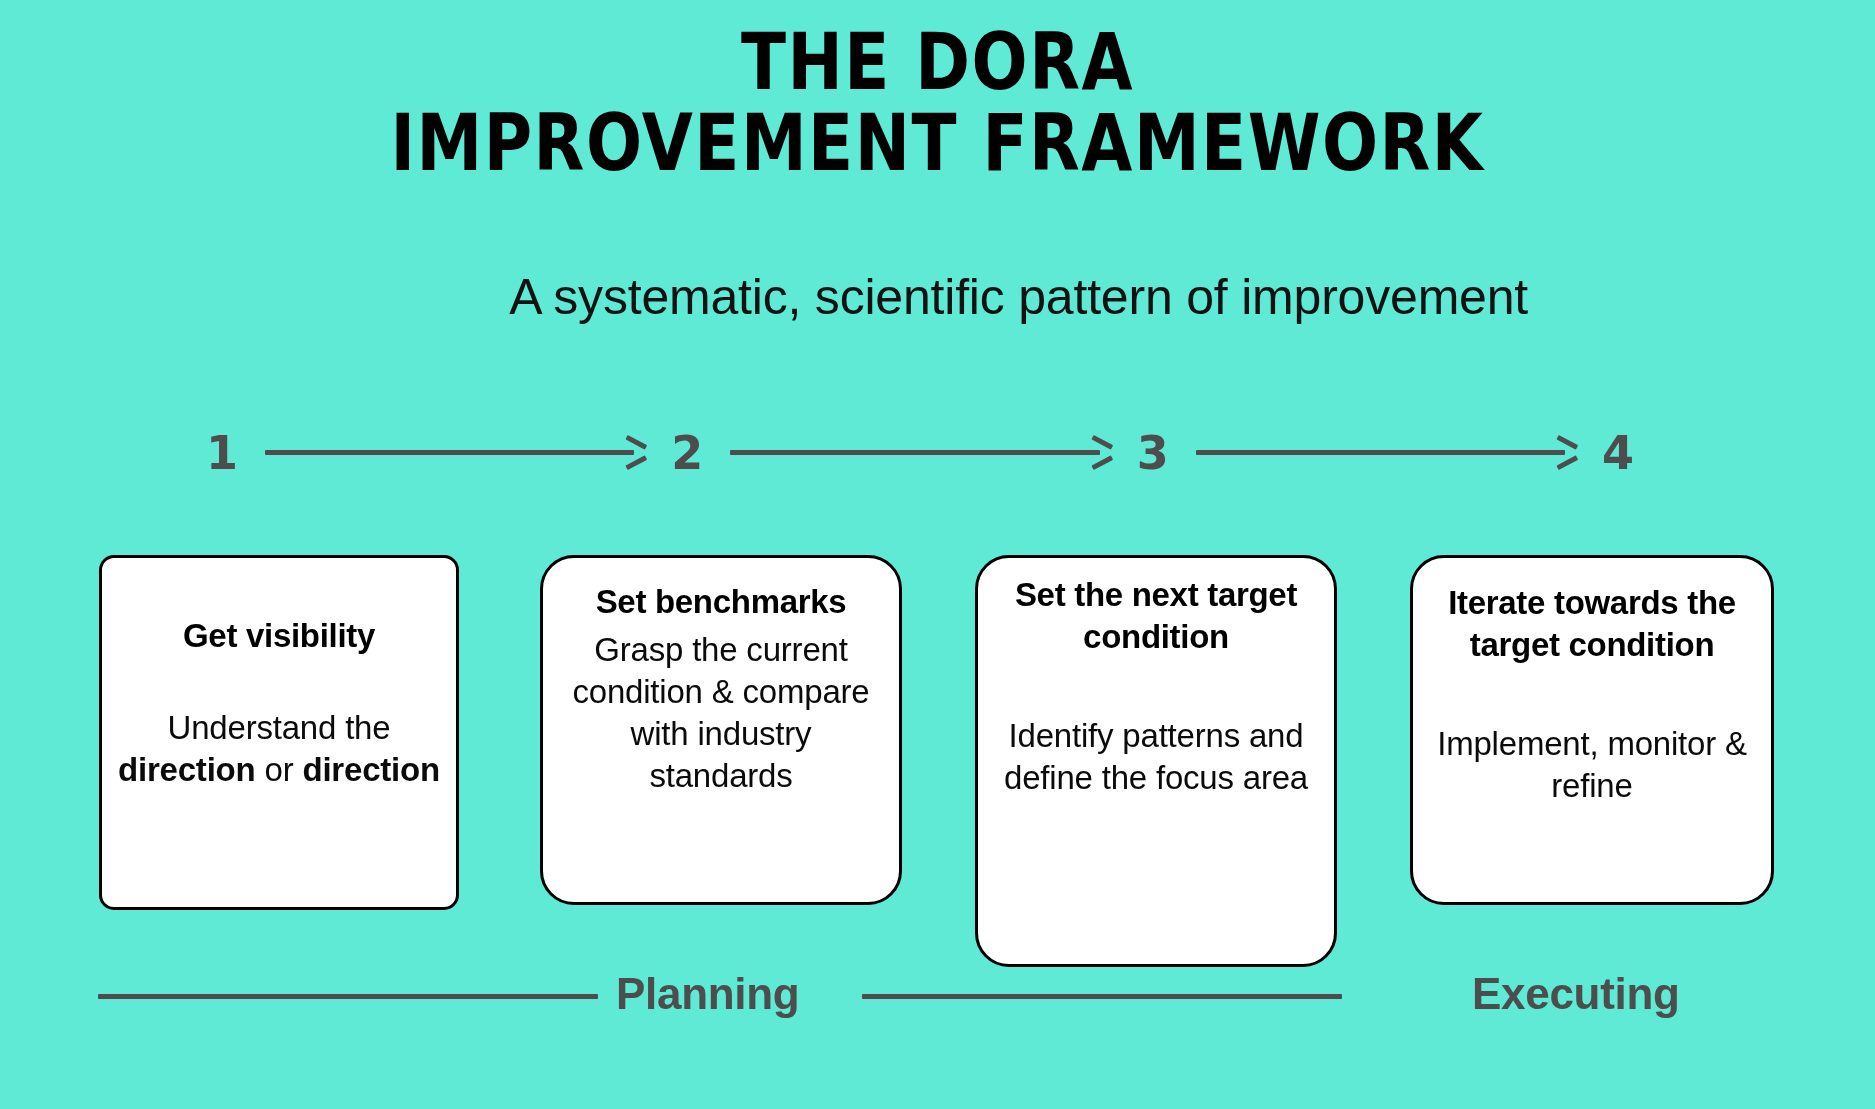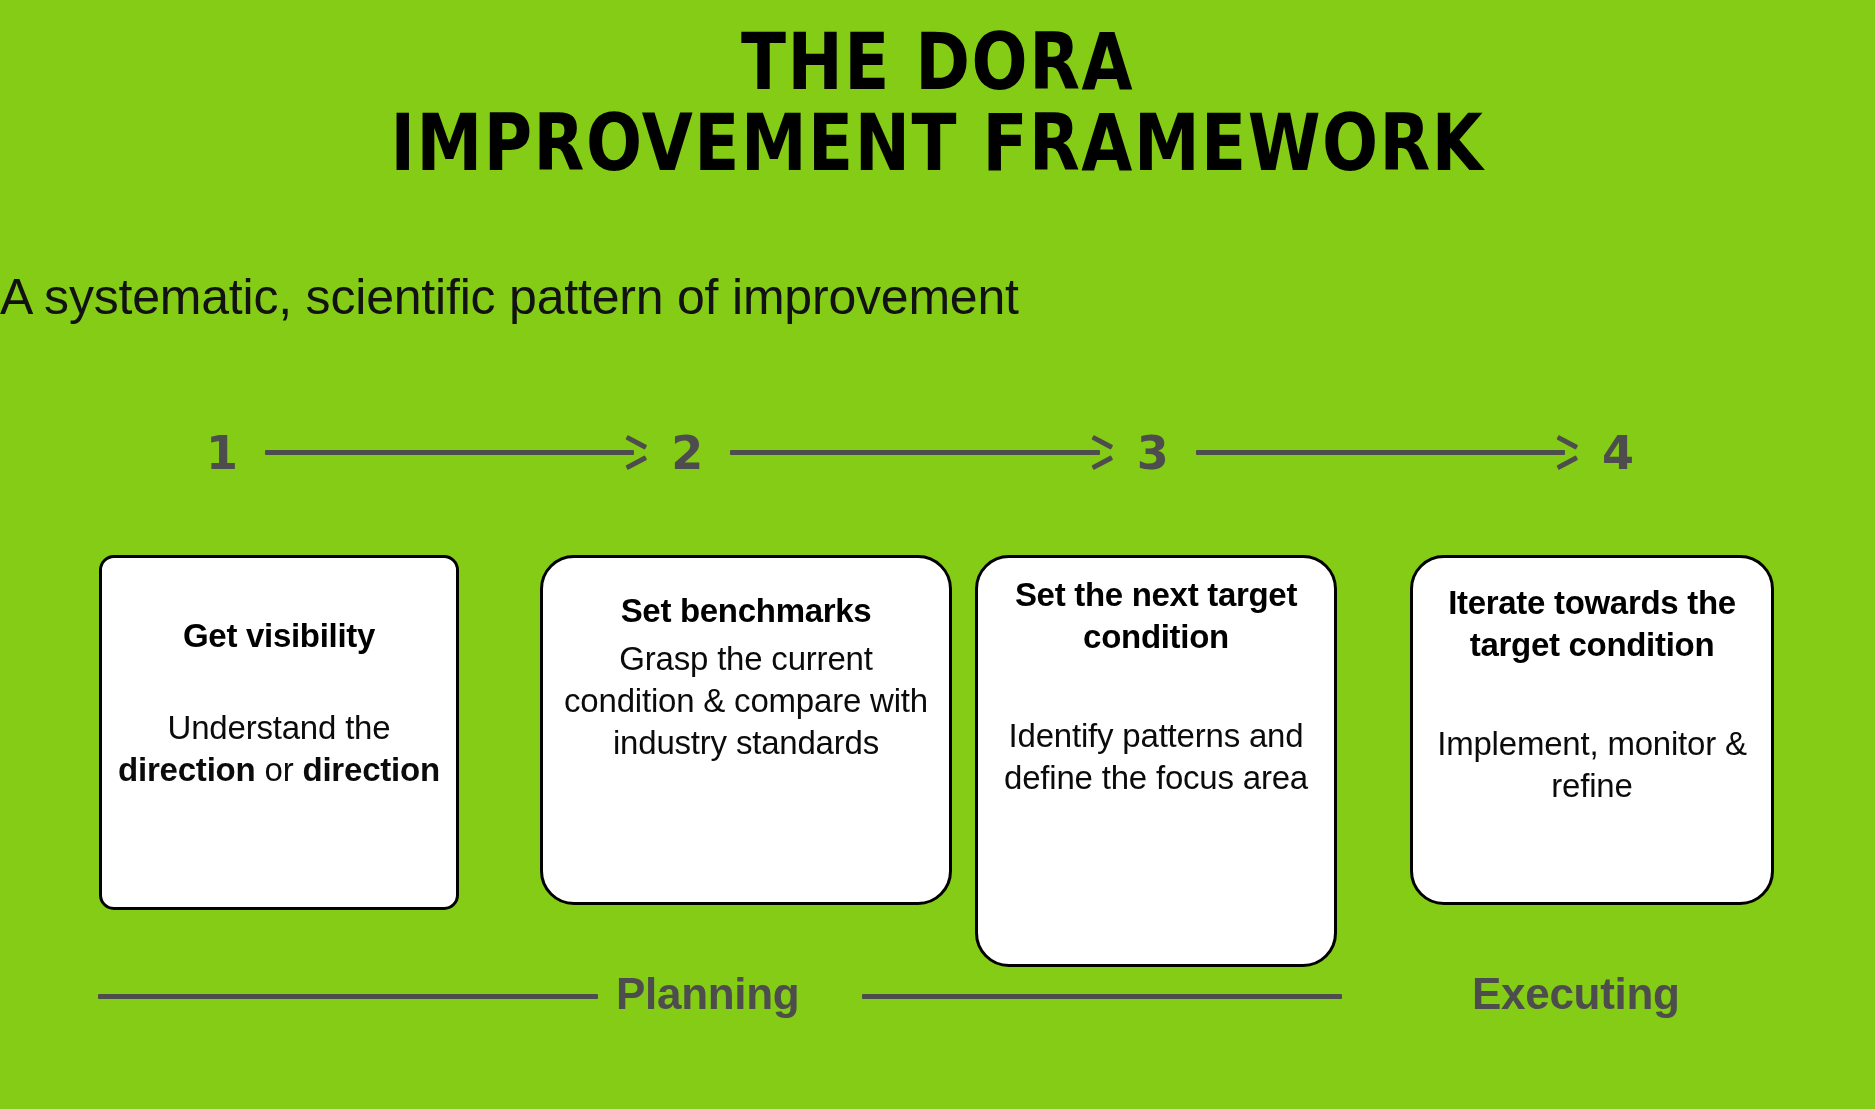--- a/index.html
+++ b/index.html
@@ -12,21 +12,21 @@
     height: 1109px;
     overflow: hidden;
     font-family: "Liberation Sans", sans-serif;
     -webkit-font-smoothing: antialiased;
   }
 
   .page {
     position: relative;
     width: 1875px;
     height: 1109px;
-    background: #84cc16;
+    background: #5eead4;
   }
 
   
   .title-block {
     position: absolute;
     top: 22px;
     left: 0;
     width: 1875px;
     text-align: center;
   }
@@ -42,21 +42,21 @@
   }
   .title-line.l1 { font-size: 66px; }
   .title-line.l2 { font-size: 66px; margin-top: 12px; }
 
   
   .subtitle {
     position: absolute;
     top: 268px;
     left: 0;
     width: 1528px;
-    text-align: left;
+    text-align: right;
     font-family: "Liberation Sans", sans-serif;
     font-size: 50px;
     font-weight: 400;
     color: #121212;
     letter-spacing: -0.2px;
   }
 
   
   .steps-row {
     position: absolute;
@@ -136,21 +136,21 @@
     border-radius: 34px;
     background: #ffffff;
     display: flex;
     flex-direction: column;
     align-items: center;
     justify-content: flex-start;
     text-align: center;
     padding: 20px 14px;
   }
   .card-1 { left: 99px;   width: 360px; height: 355px; padding-top: 57px; border-radius: 15px; }
-  .card-2 { left: 540px;  width: 412px; height: 350px; padding-top: 32px; }
+  .card-2 { left: 540px;  width: 362px; height: 350px; padding-top: 23px; }
   .card-3 { left: 975px;  width: 362px; height: 412px; padding-top: 16px; }
   .card-4 { left: 1410px; width: 364px; height: 350px; padding-top: 24px; }
 
   .card-heading {
     font-family: "Liberation Sans", sans-serif;
     font-weight: 700;
     font-size: 33px;
     color: #000000;
     line-height: 1.26;
     letter-spacing: -0.3px;

